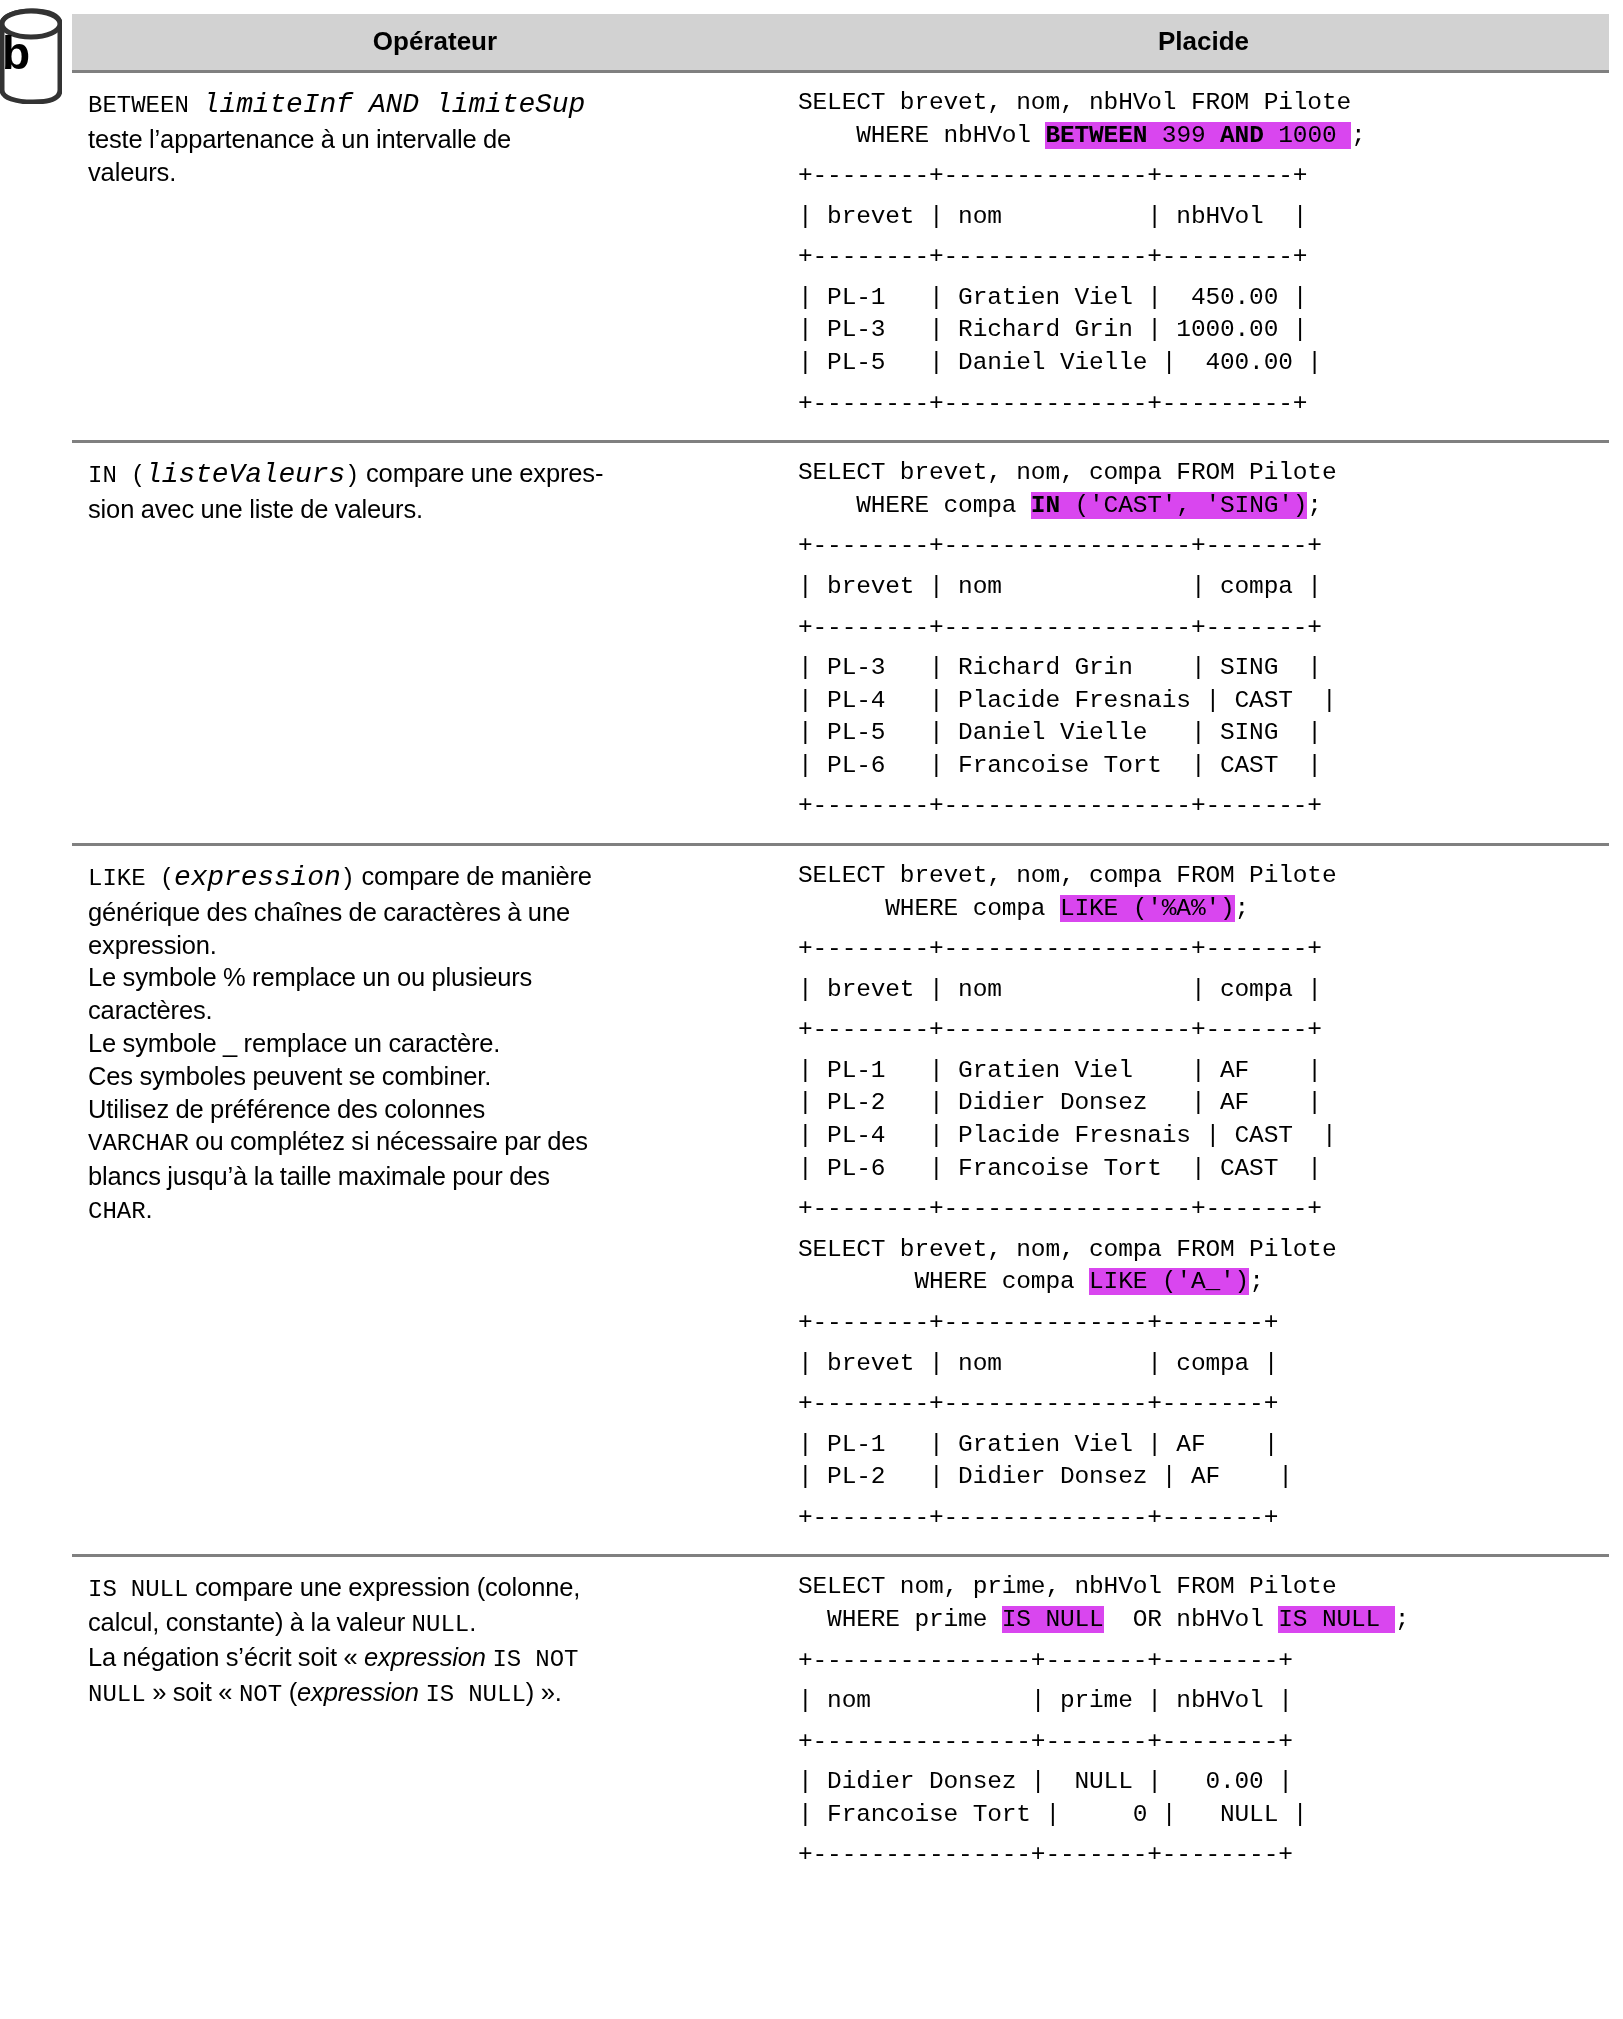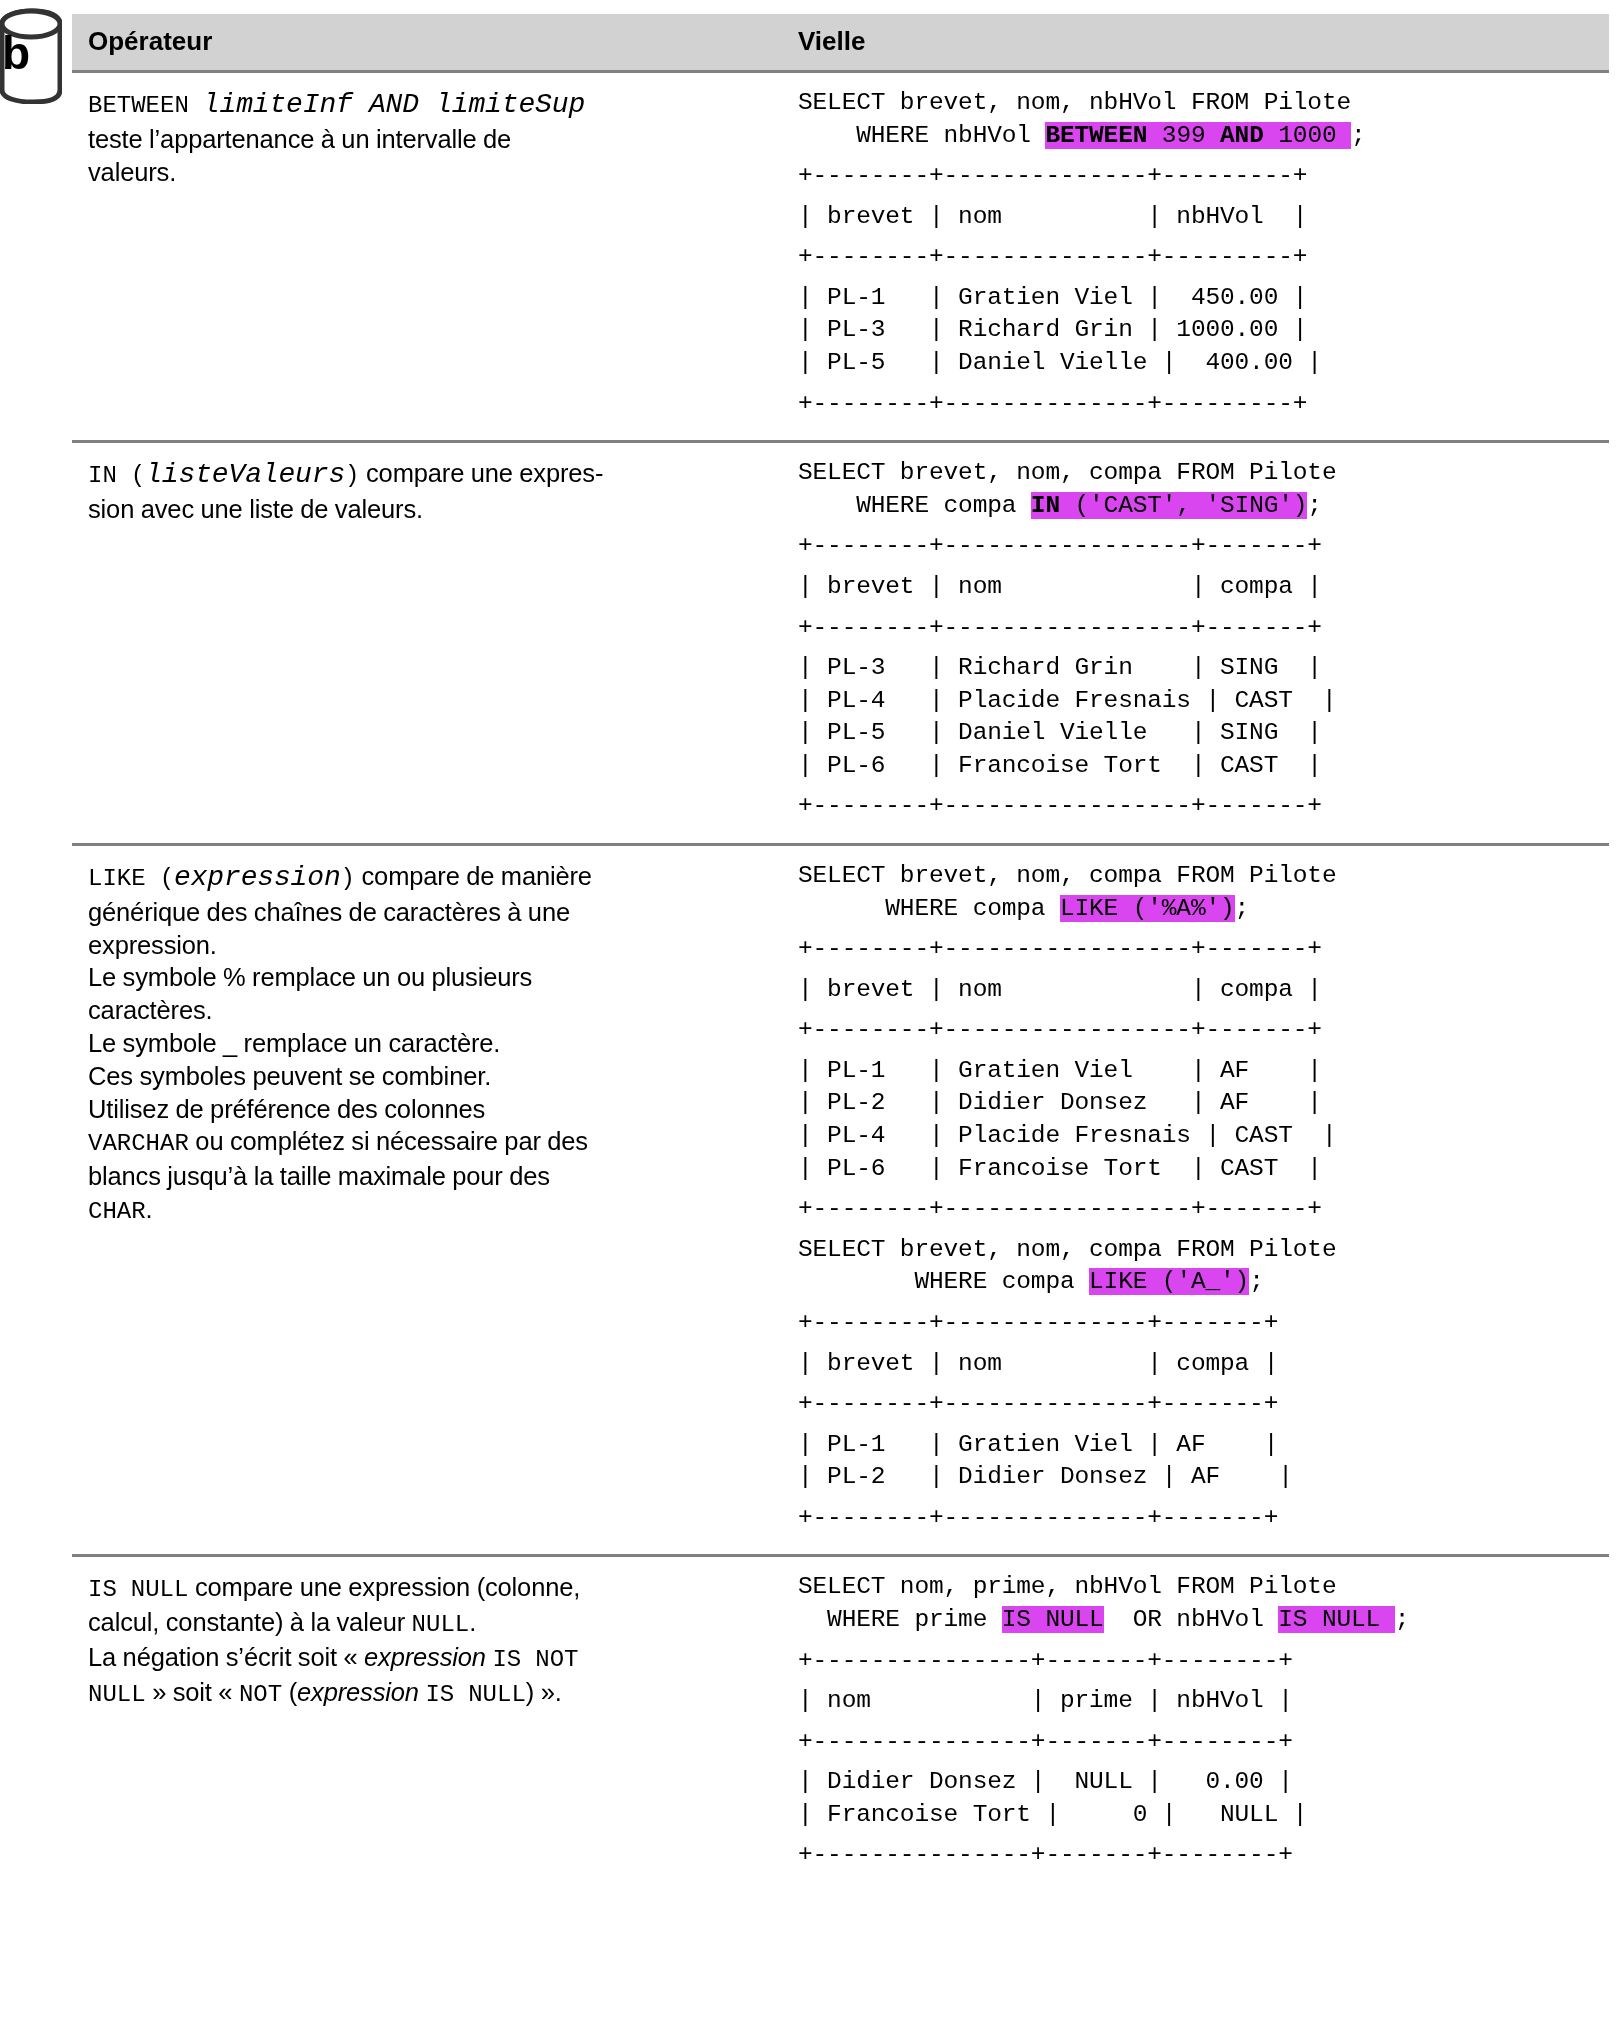--- a/index.html
+++ b/index.html
@@ -43,21 +43,21 @@
     top: 14px;
     width: 1537px;
     border-collapse: collapse;
     table-layout: fixed;
   }
   #op-table col.c-op { width: 710px; }
   #op-table col.c-ex { width: 827px; }
 
   #op-table thead th {
     background: #d2d2d2;
-    text-align: left;
+    text-align: center;
     font-size: 26px;
     font-weight: bold;
     padding: 12px 0 13px 16px;
     border-bottom: 3px solid #808080;
     font-family: "Liberation Sans", sans-serif;
   }
   #op-table tbody td {
     vertical-align: top;
     padding: 14px 0 20px 16px;
     border-bottom: 3px solid #808080;
@@ -116,21 +116,21 @@
 </div>
 
 <table id="op-table">
   <colgroup>
     <col class="c-op">
     <col class="c-ex">
   </colgroup>
   <thead>
     <tr>
       <th>Opérateur</th>
-      <th>Vielle</th>
+      <th>Placide</th>
     </tr>
   </thead>
   <tbody>
     <tr>
       <td>
         <div class="desc"><span class="mono">BETWEEN </span><span class="mono-i">limiteInf AND limiteSup</span><br>teste l’appartenance à un intervalle de<br>valeurs.</div>
       </td>
       <td>
         <div class="code"><span class="blk">SELECT brevet, nom, nbHVol FROM Pilote</span><span class="blk">    WHERE nbHVol <span class="hl"><span class="b">BETWEEN</span> 399 <span class="b">AND</span> 1000 </span>;</span><span class="gap"></span><span class="blk">+--------+--------------+---------+</span><span class="gap"></span><span class="blk">| brevet | nom          | nbHVol  |</span><span class="gap"></span><span class="blk">+--------+--------------+---------+</span><span class="gap"></span><span class="blk">| PL-1   | Gratien Viel |  450.00 |</span><span class="blk">| PL-3   | Richard Grin | 1000.00 |</span><span class="blk">| PL-5   | Daniel Vielle |  400.00 |</span><span class="gap"></span><span class="blk">+--------+--------------+---------+</span></div>
       </td>

